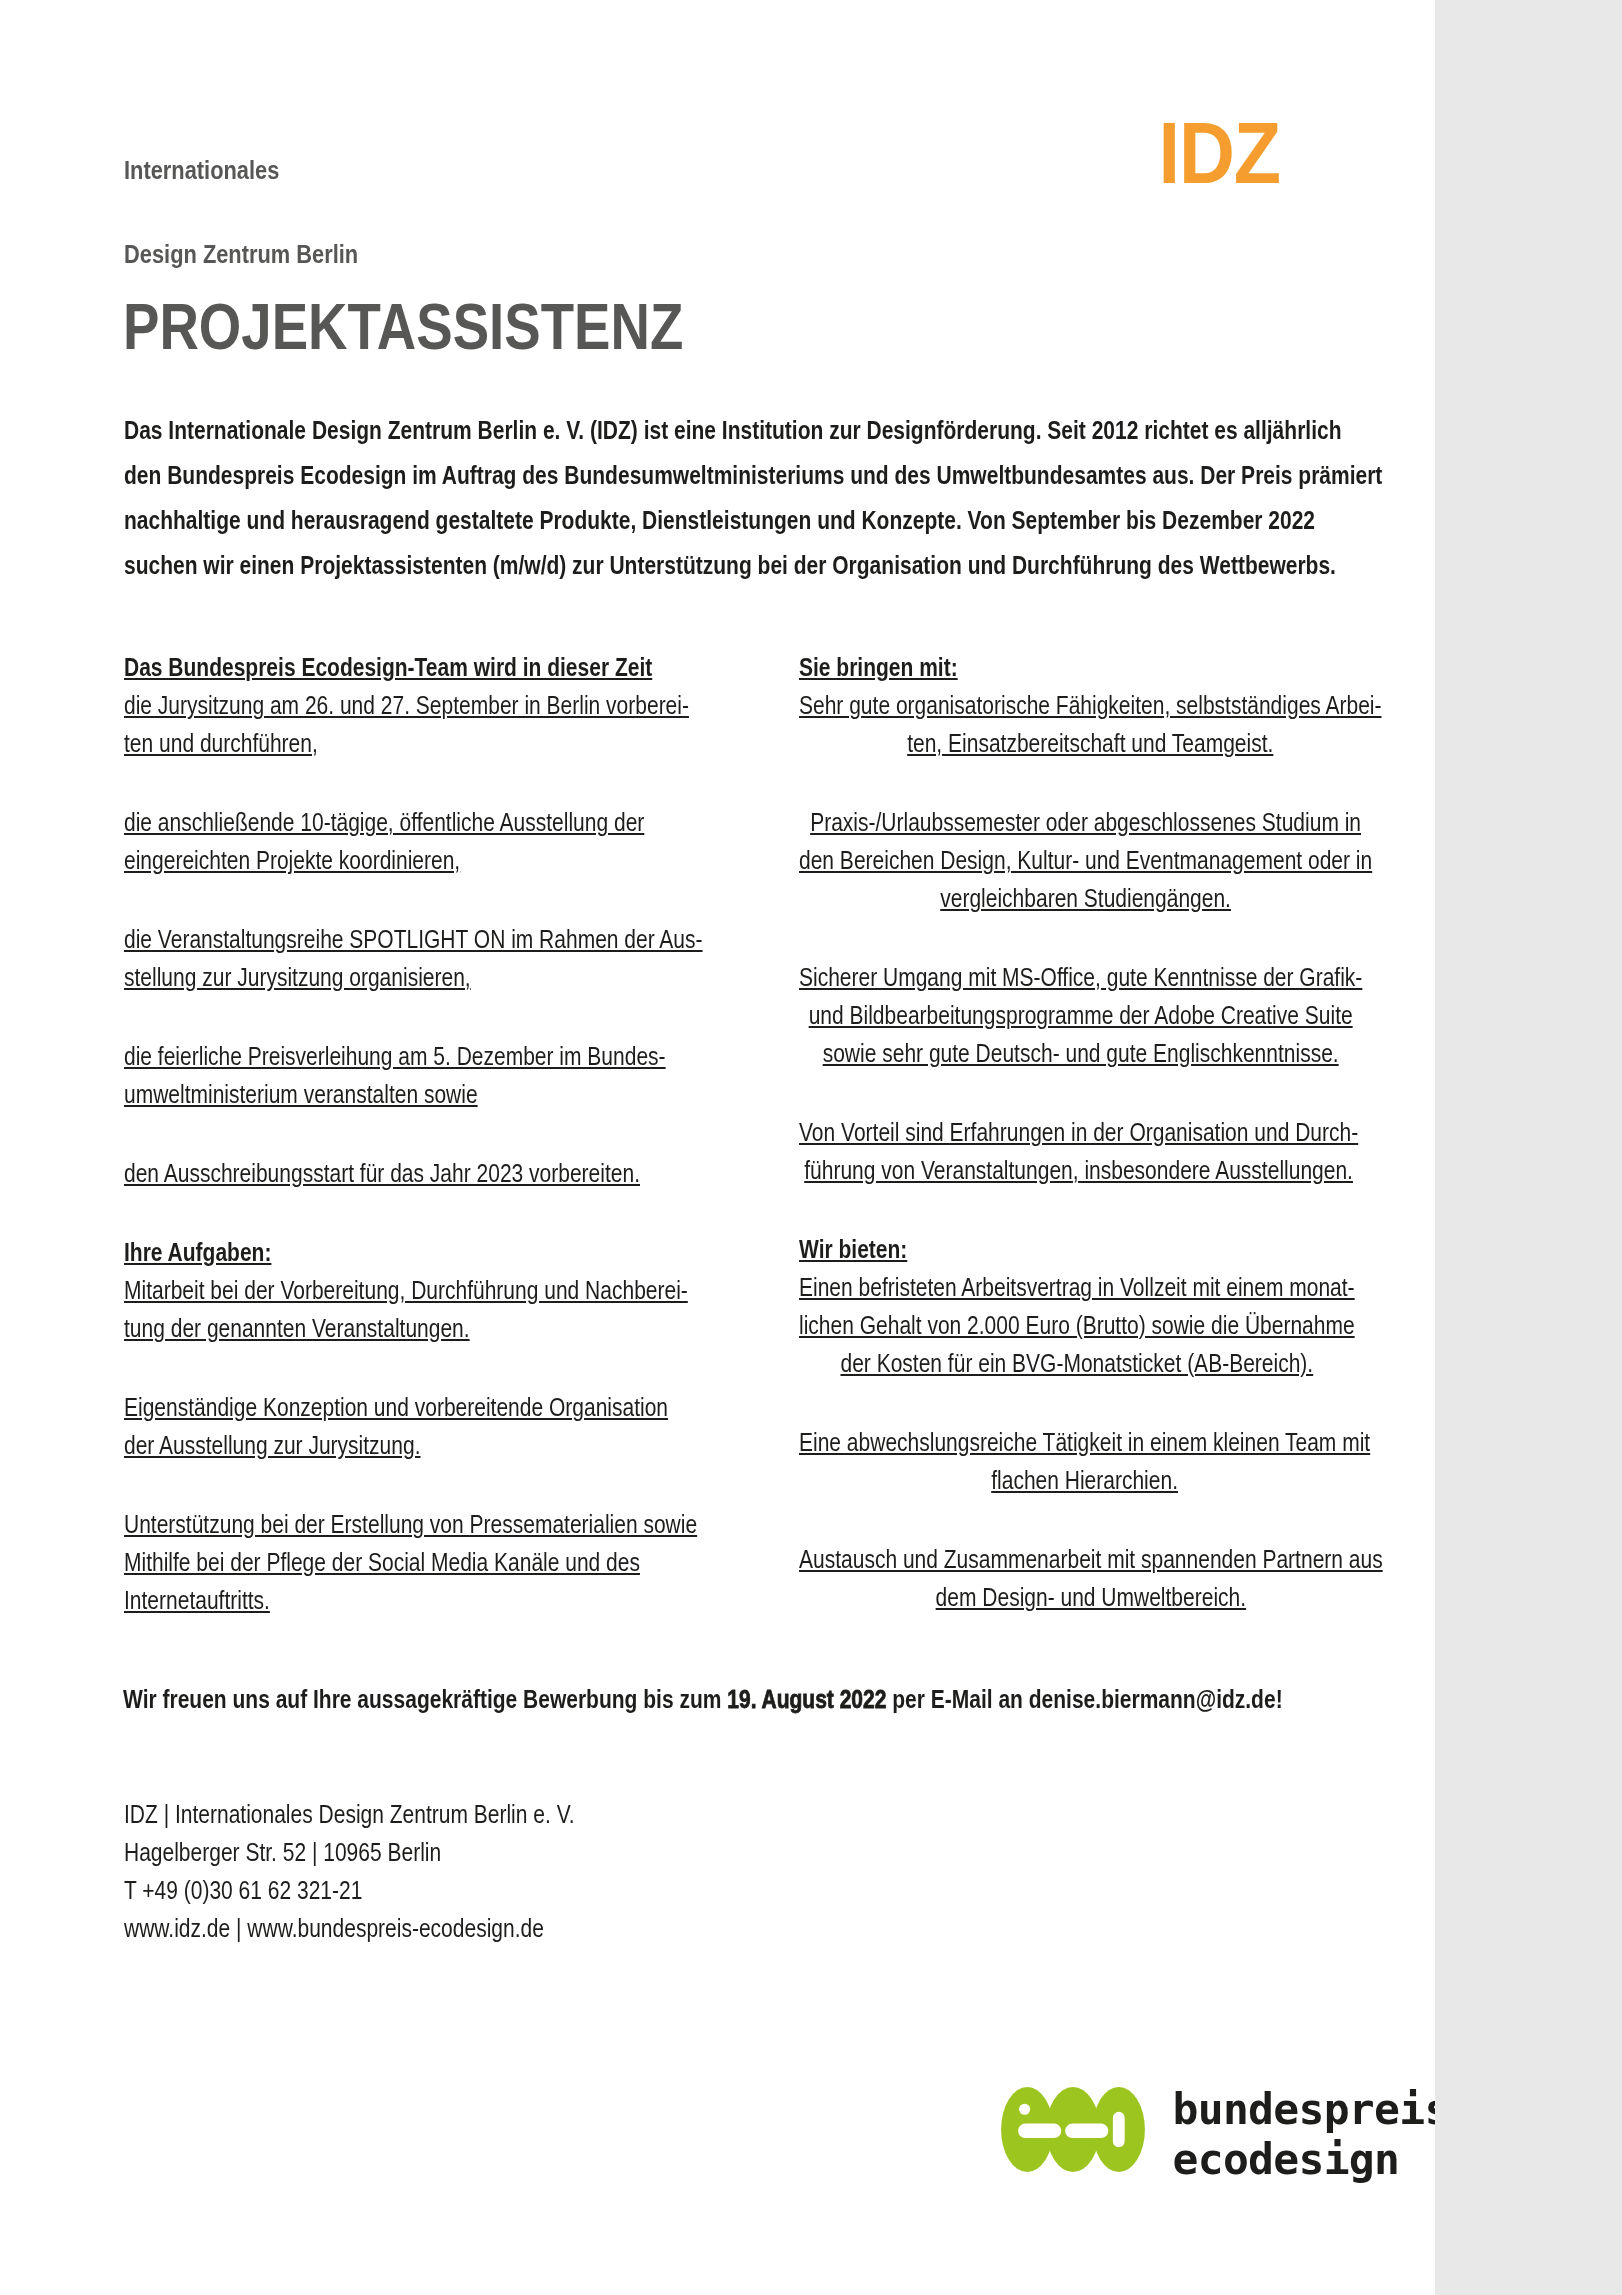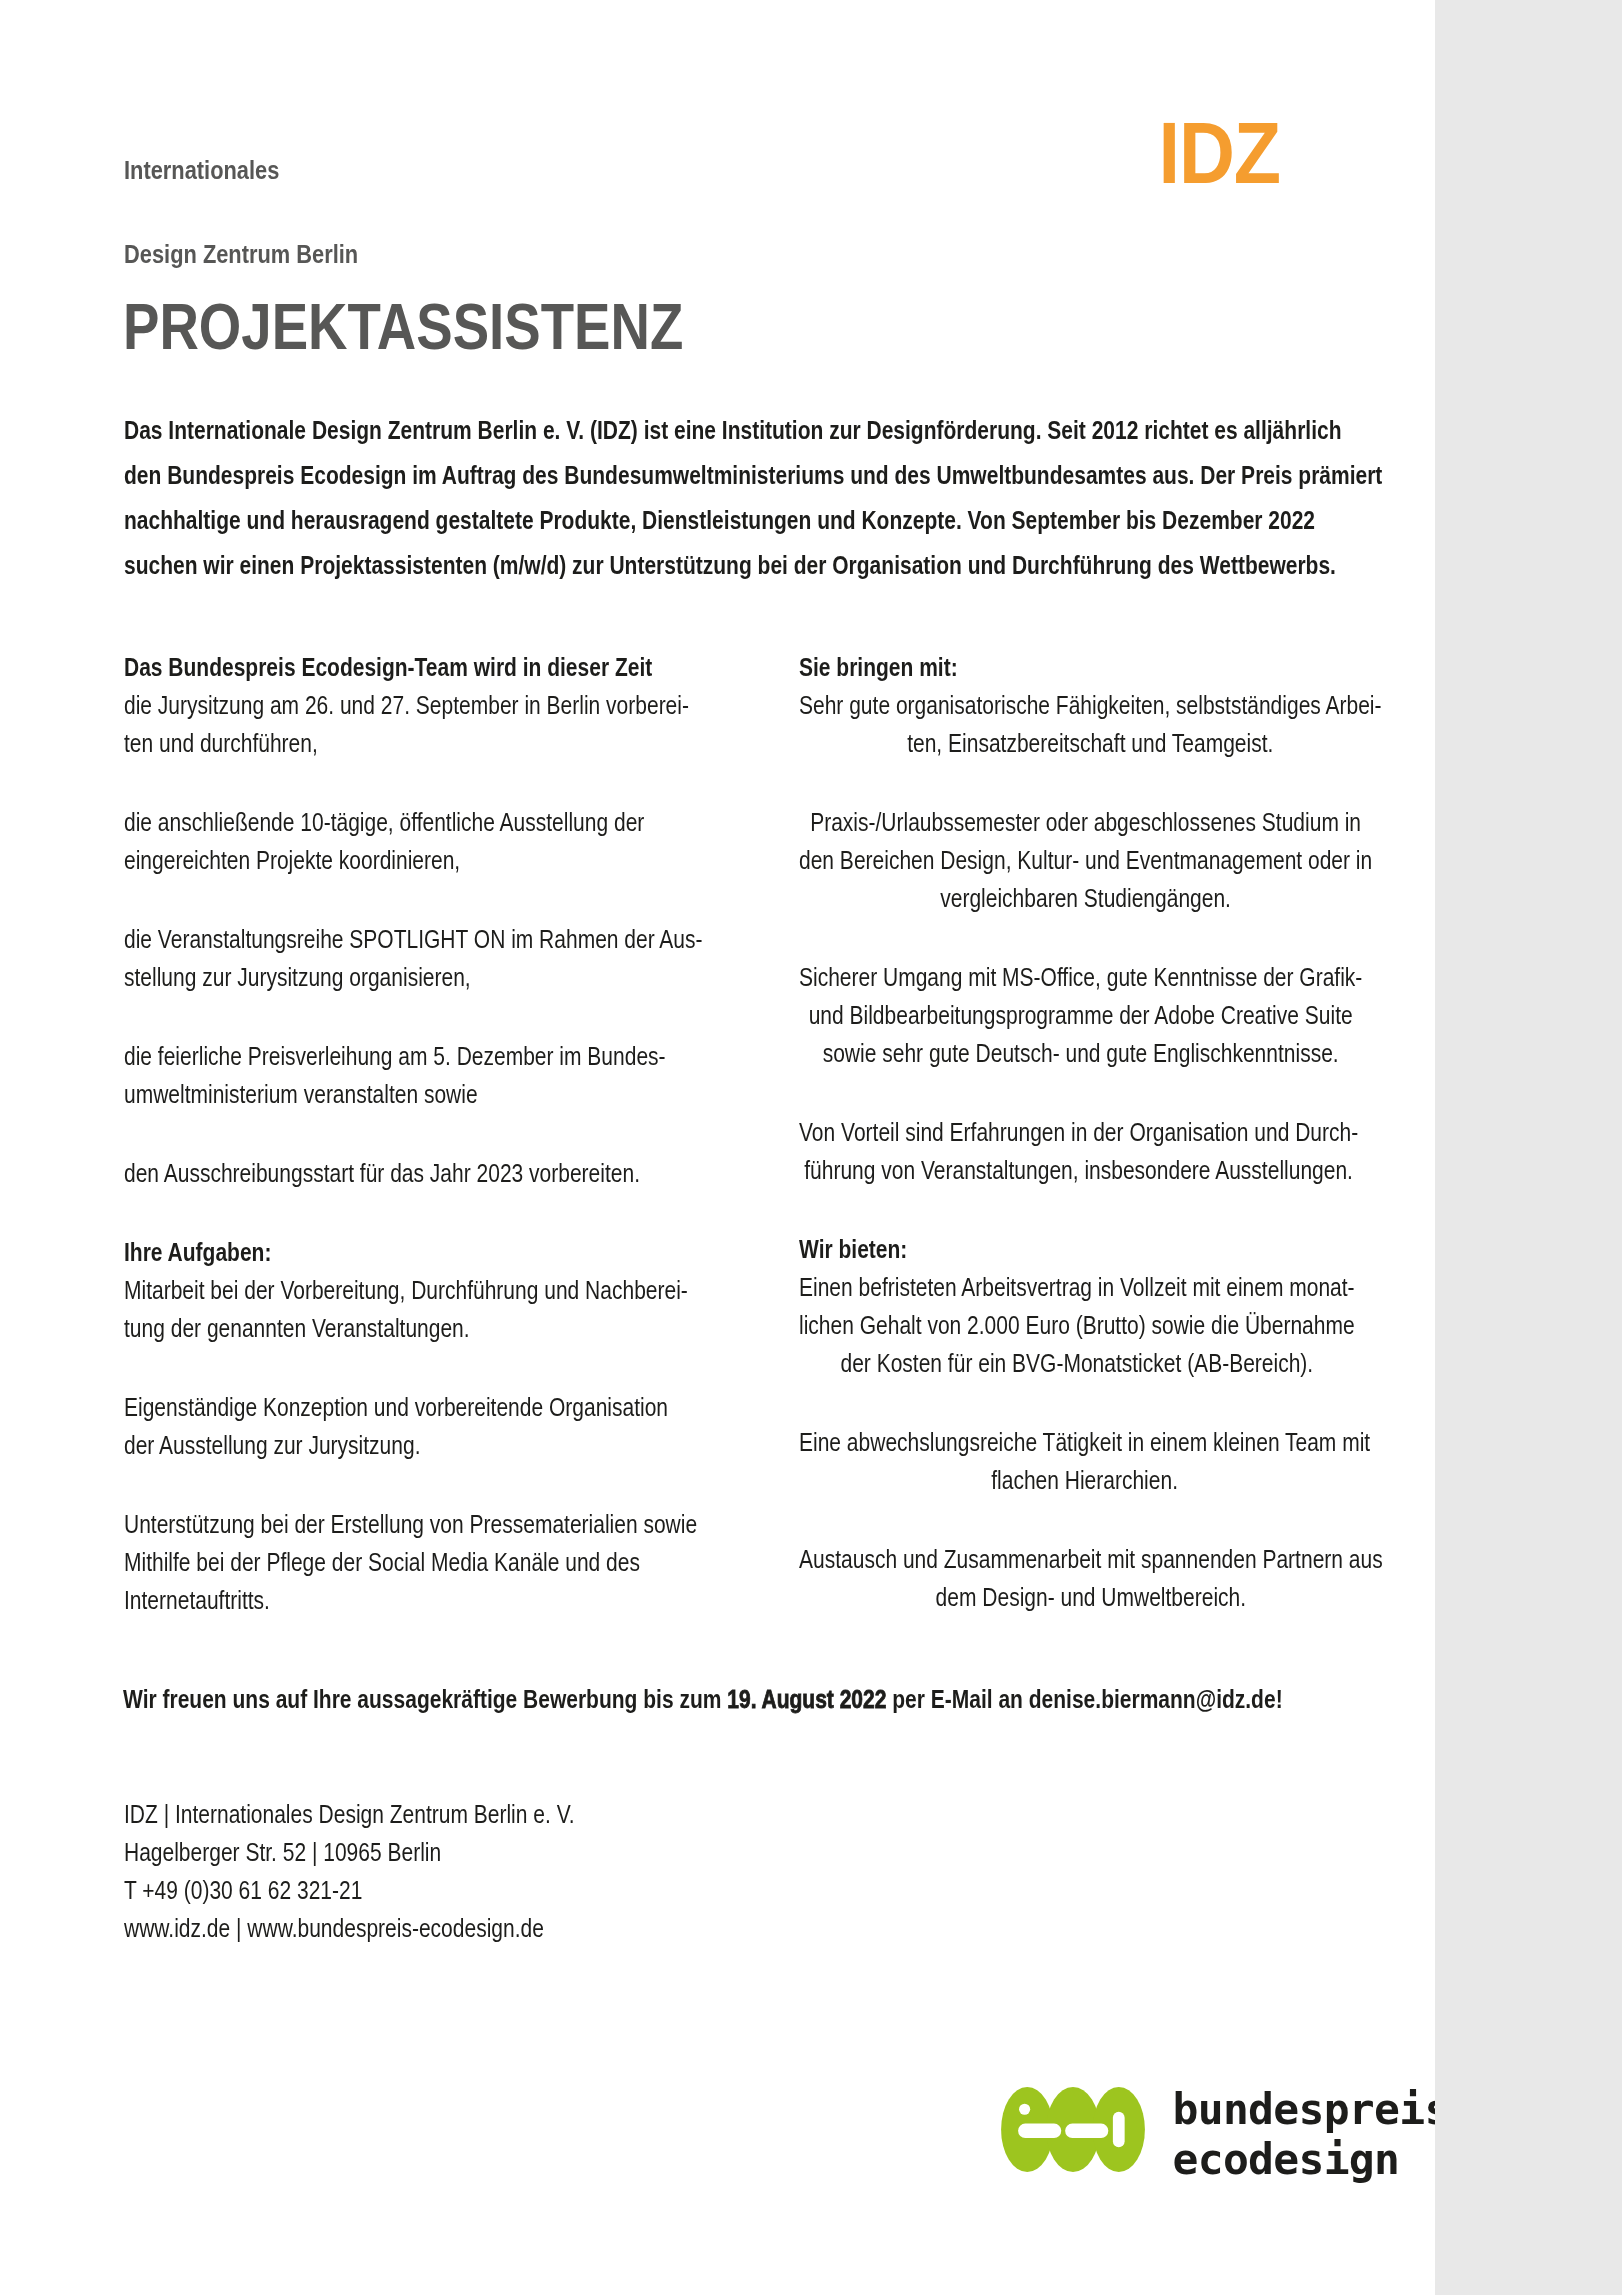--- a/index.html
+++ b/index.html
@@ -55,20 +55,21 @@
     position:absolute;
     left:124px; top:408px;
     font-size:25px; line-height:45px;
     font-weight:bold;
   }
   .cols{
     position:absolute;
     left:124px; top:648px;
     width:1345px;
     display:flex;
+    text-decoration:underline;
   }
   .col{width:675px;flex:0 0 auto;}
   .col.right{width:669px;text-align:center;}
   .colhead{
     font-size:25px; line-height:38px;
     font-weight:bold;
   }
   .para{
     font-size:25px; line-height:38px;
     margin-bottom:41px;

